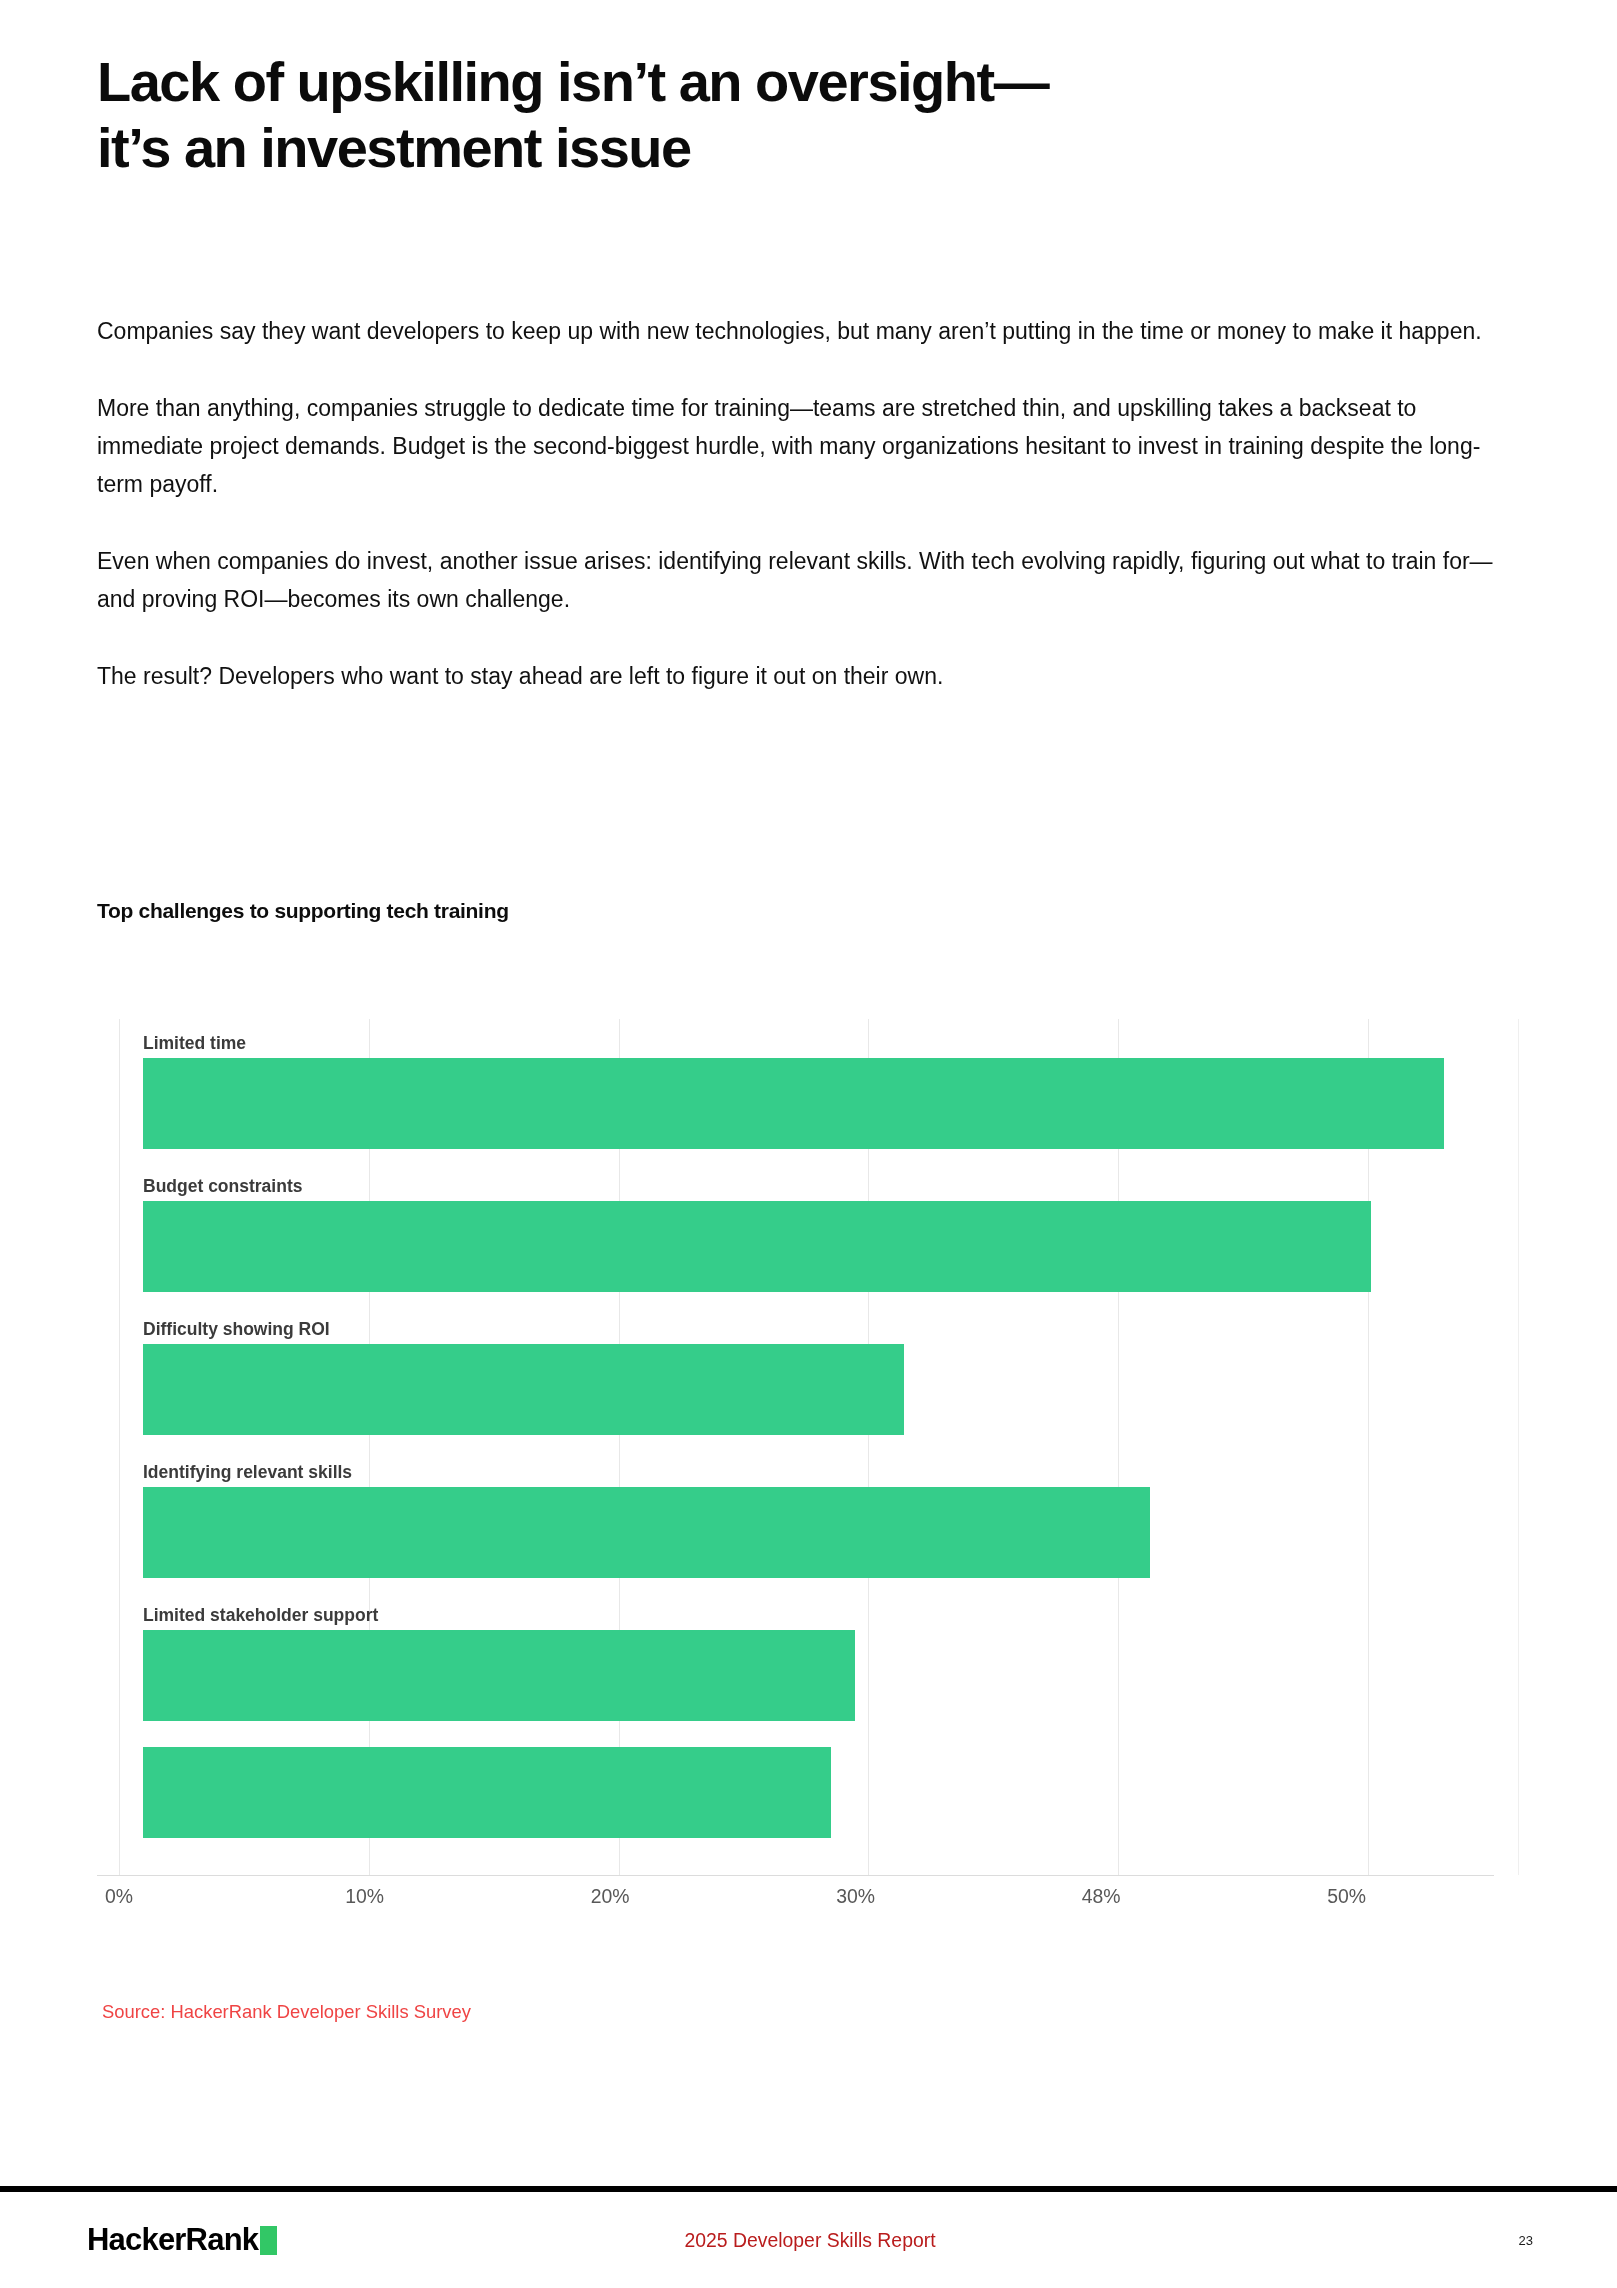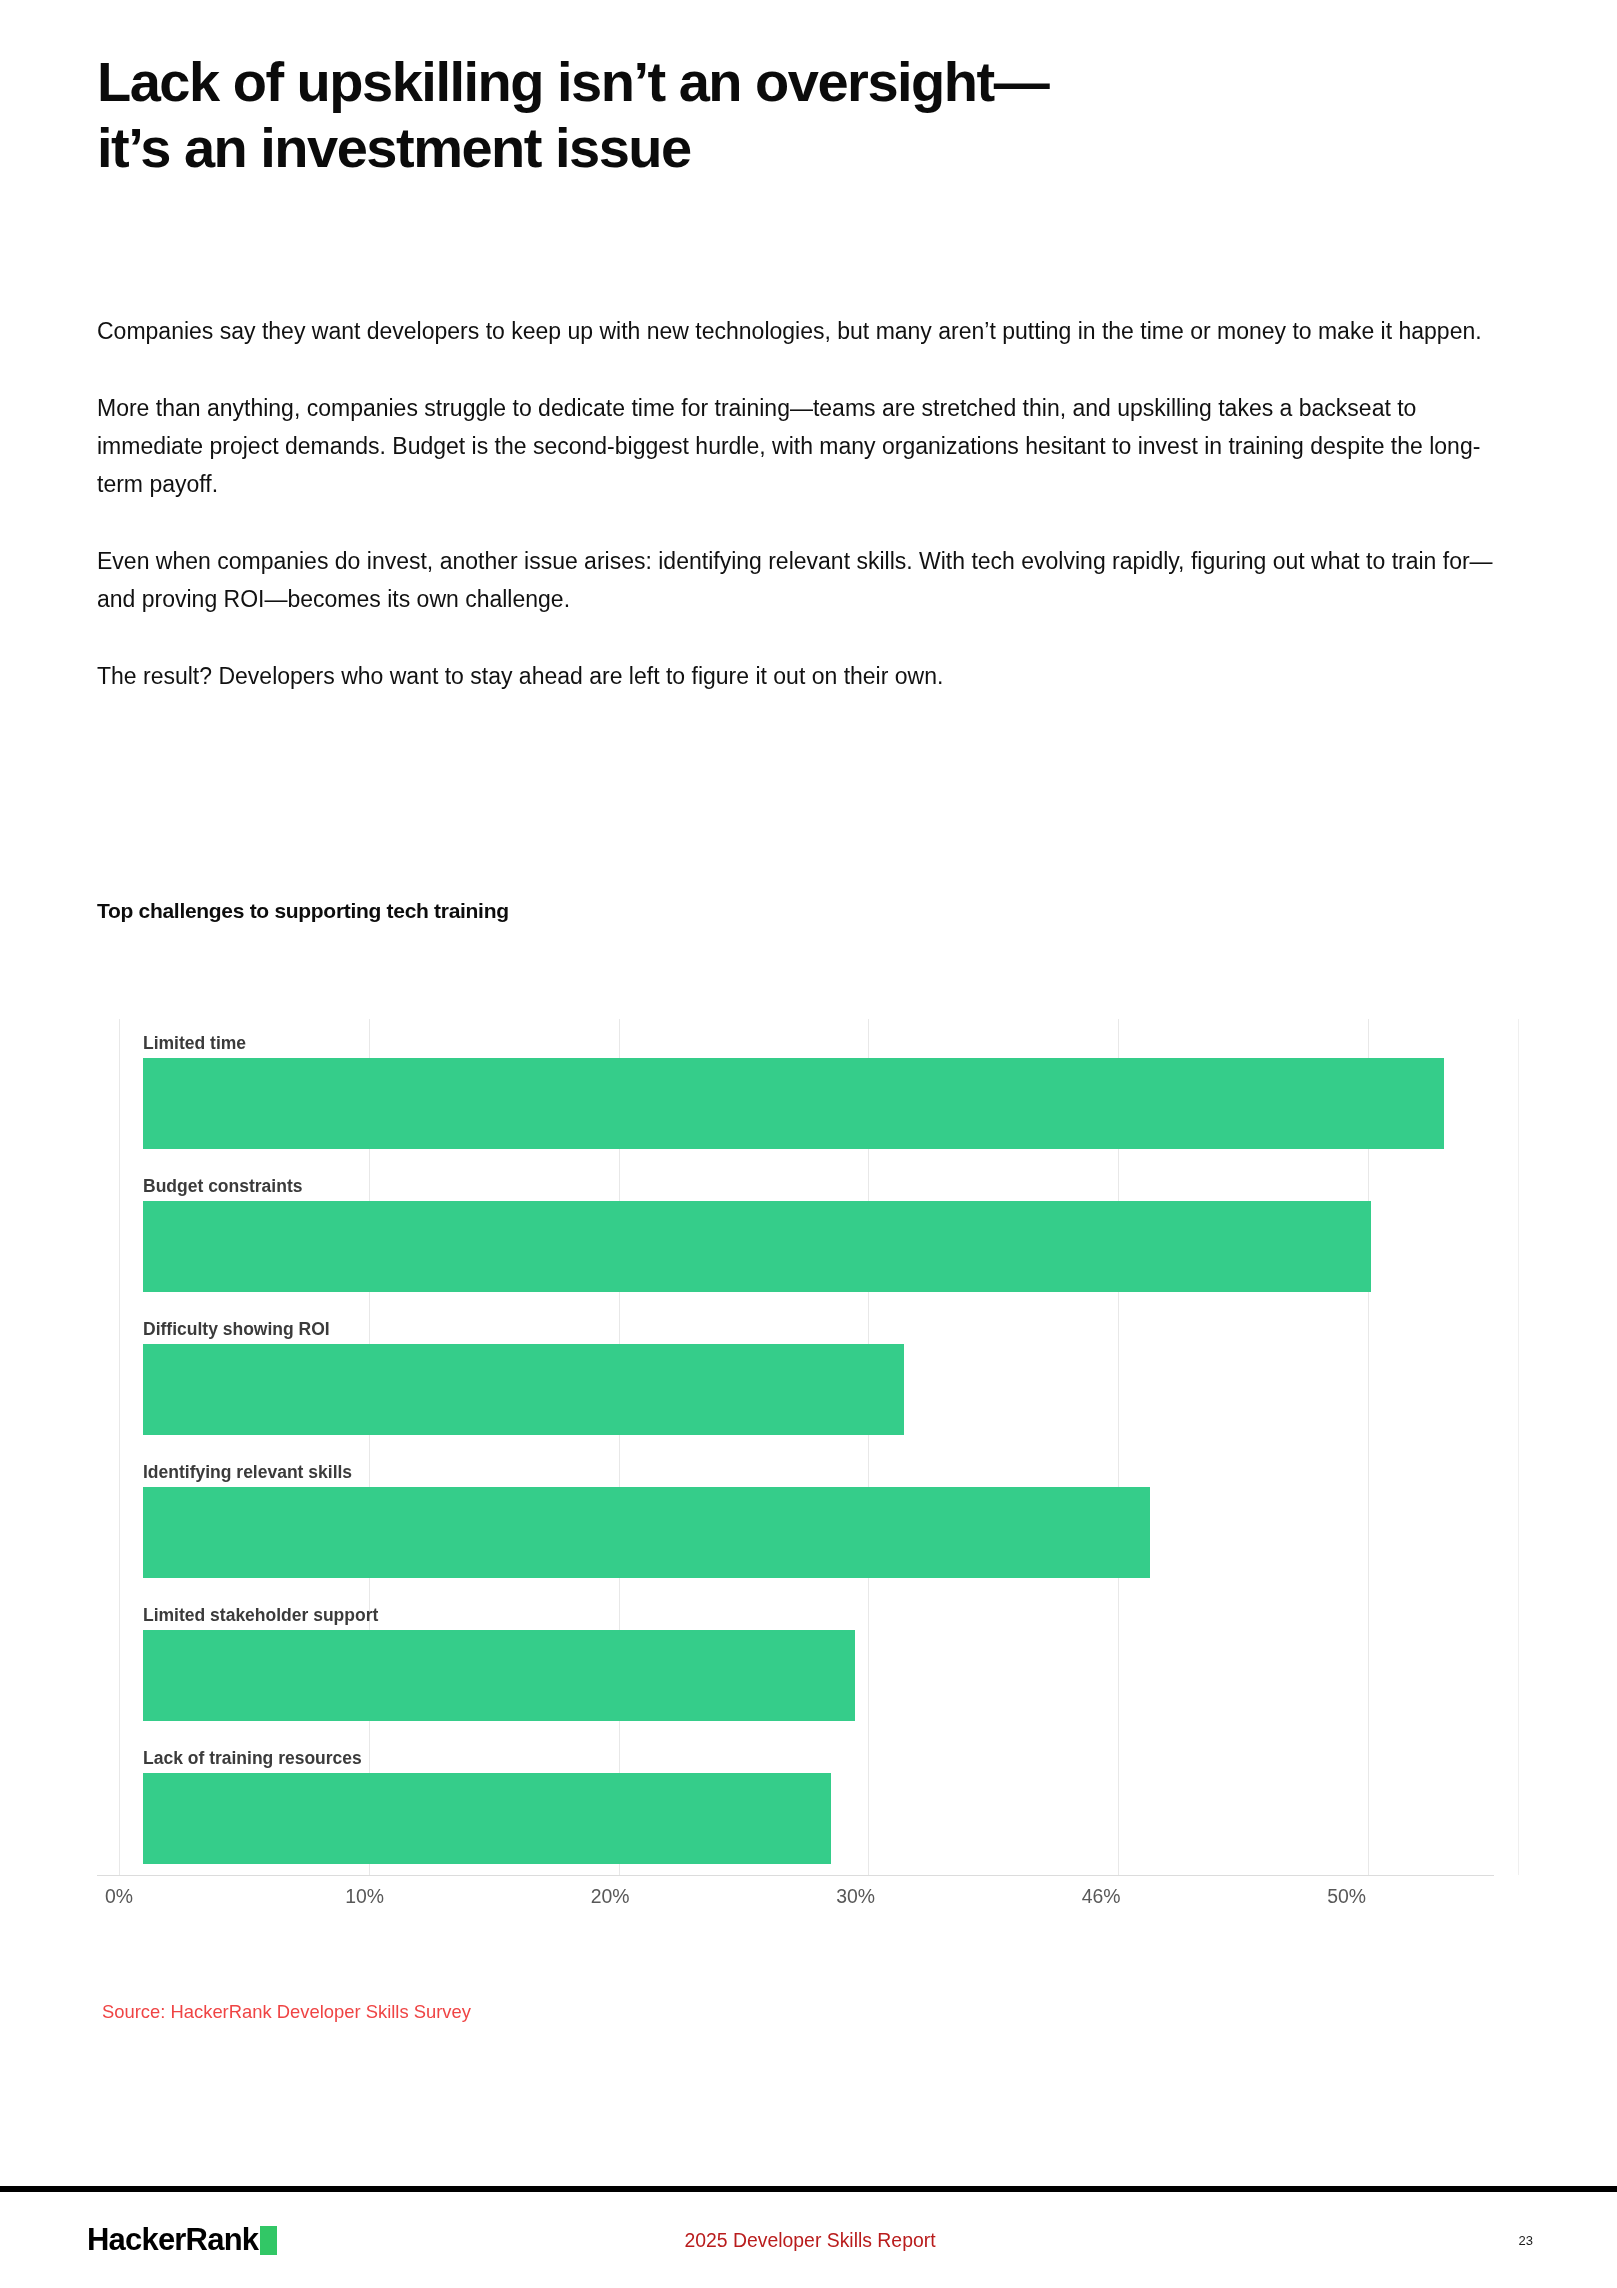--- a/index.html
+++ b/index.html
@@ -176,31 +176,30 @@
         </div>
         <div class="bar-row">
           <div class="bar-label">Identifying relevant skills</div>
           <div class="bar" style="width: 73.2143%; background: rgb(53, 205, 138);"></div>
         </div>
         <div class="bar-row">
           <div class="bar-label">Limited stakeholder support</div>
           <div class="bar" style="width: 51.7857%; background: rgb(53, 205, 138);"></div>
         </div>
         <div class="bar-row">
-          <div class="bar-label">Lack of training resources</div>
           <div class="bar" style="width: 50%; background: rgb(53, 205, 138);"></div>
         </div>
       </div>
   </div>
   <div class="chart-xticks" style="position:absolute;top:1876px;left:97px;">
       <span class="xtick" style="left: 0%;">0%</span>
       <span class="xtick" style="left: 17.8571%;">10%</span>
       <span class="xtick" style="left: 35.7143%;">20%</span>
       <span class="xtick" style="left: 53.5714%;">30%</span>
-      <span class="xtick" style="left: 71.4286%;">46%</span>
+      <span class="xtick" style="left: 71.4286%;">48%</span>
       <span class="xtick" style="left: 89.2857%;">50%</span>
     </div>
 
   <div class="source-note">Source: HackerRank Developer Skills Survey</div>
 
   <div class="footer-rule"></div>
 
   <div class="footer">
     <div class="side">
       <span class="logo">

